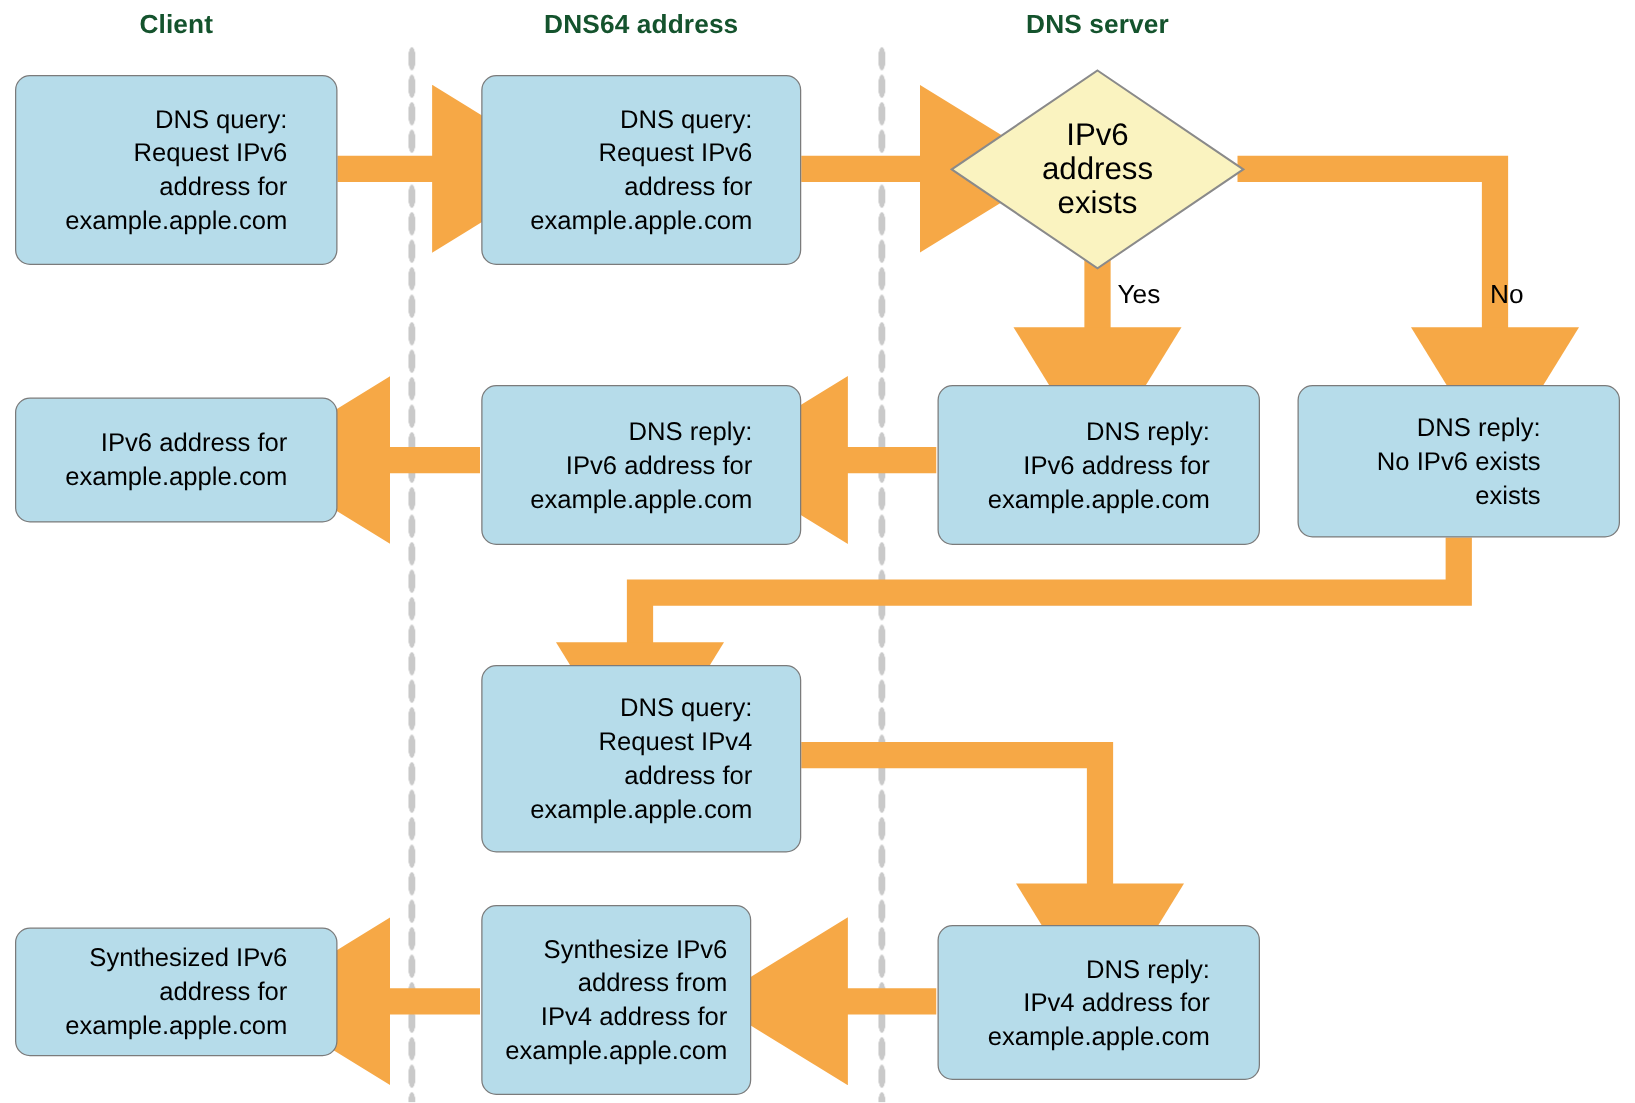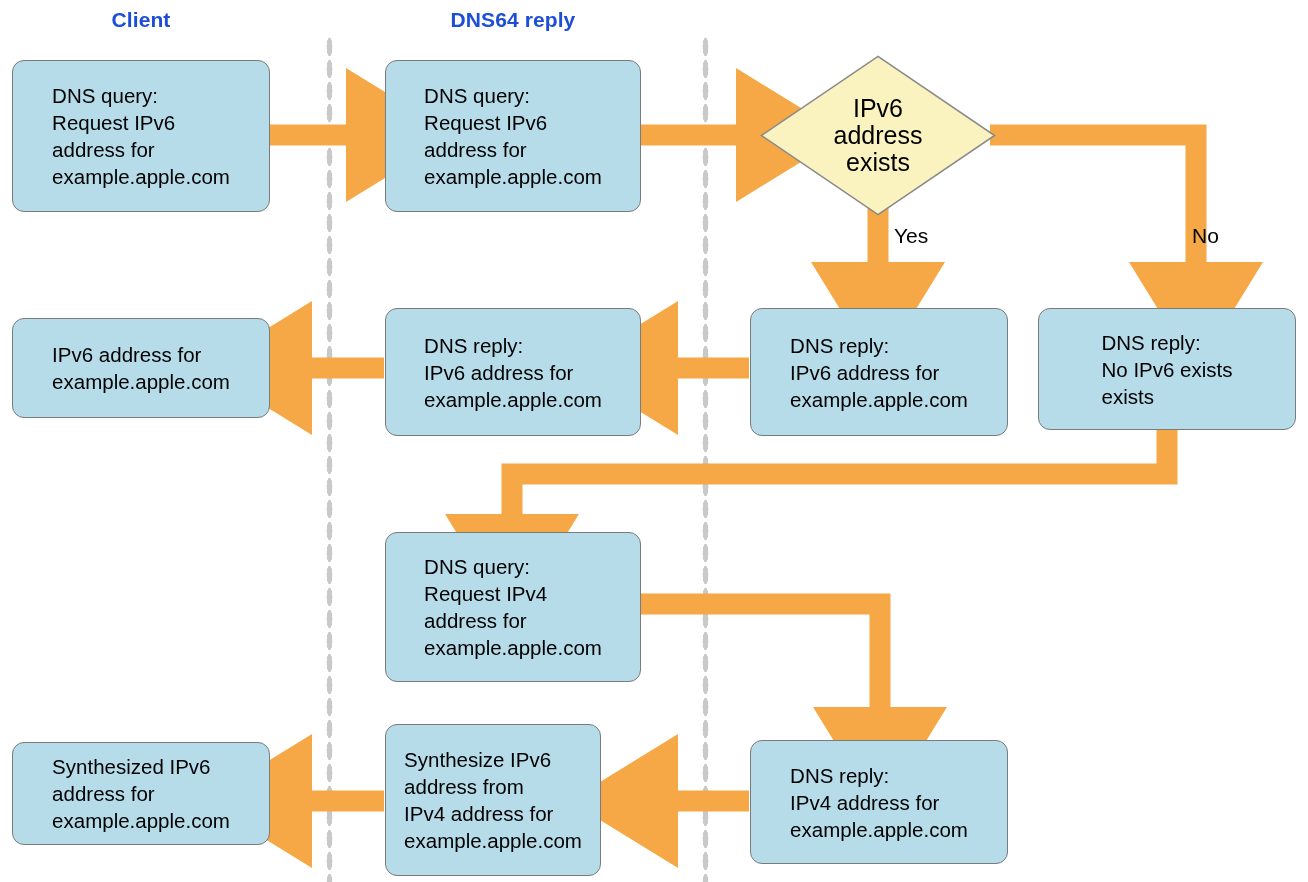--- a/index.html
+++ b/index.html
@@ -18,21 +18,21 @@
     height: 882px;
     background: #ffffff;
     overflow: hidden;
   }
 
   
   .col-header {
     position: absolute;
     font-size: 21px;
     font-weight: bold;
-    color: #1d4ed8;
+    color: #14532d;
     text-align: center;
     white-space: nowrap;
     letter-spacing: 0.1px;
   }
 
   
   .lane-divider {
     position: absolute;
     width: 7px;
     top: 36px;
@@ -46,21 +46,21 @@
   
   .node {
     position: absolute;
     box-sizing: border-box;
     background: #b6dcea;
     border: 1.6px solid #7b7b7b;
     border-radius: 12px;
     display: flex;
     align-items: center;
     justify-content: center;
-    text-align: left;
+    text-align: right;
     color: #000000;
     font-size: 20.5px;
     line-height: 27px;
     padding: 2px 0;
     z-index: 4;
   }
   .node .node-text { display: block; }
 
   
   .decision {
@@ -107,21 +107,24 @@
 </style>
 </head>
 <body>
 
 <div id="canvas">
 
   <div class="col-header" style="left:12px; top:8px; width:258px;">
     <span>Client</span>
   </div>
   <div class="col-header" style="left:385px; top:8px; width:256px;">
-    <span>DNS64 reply</span>
+    <span>DNS64 address</span>
+  </div>
+  <div class="col-header" style="left:878px; top:8px; width:260px; transform:translateX(-130px);">
+    <span>DNS server</span>
   </div>
 
   <div class="lane-divider" style="left:326px;"></div>
   <div class="lane-divider" style="left:702px;"></div>
 
   <svg class="conn" viewBox="0 0 1308 882" xmlns="http://www.w3.org/2000/svg">
     <defs>
       <marker id="ah-r" markerWidth="10" markerHeight="10" refX="0.3" refY="3.2" orient="auto" markerUnits="strokeWidth">
         <path d="M0,0 L5.2,3.2 L0,6.4 z" fill="#f6a846"></path>
       </marker>

